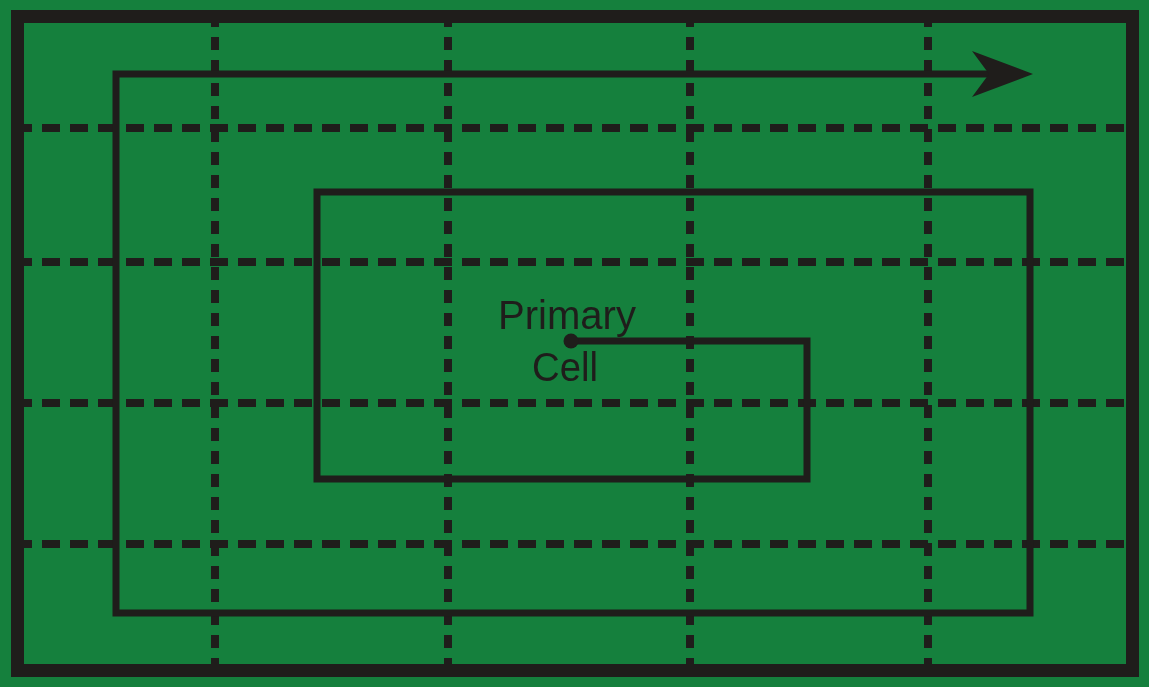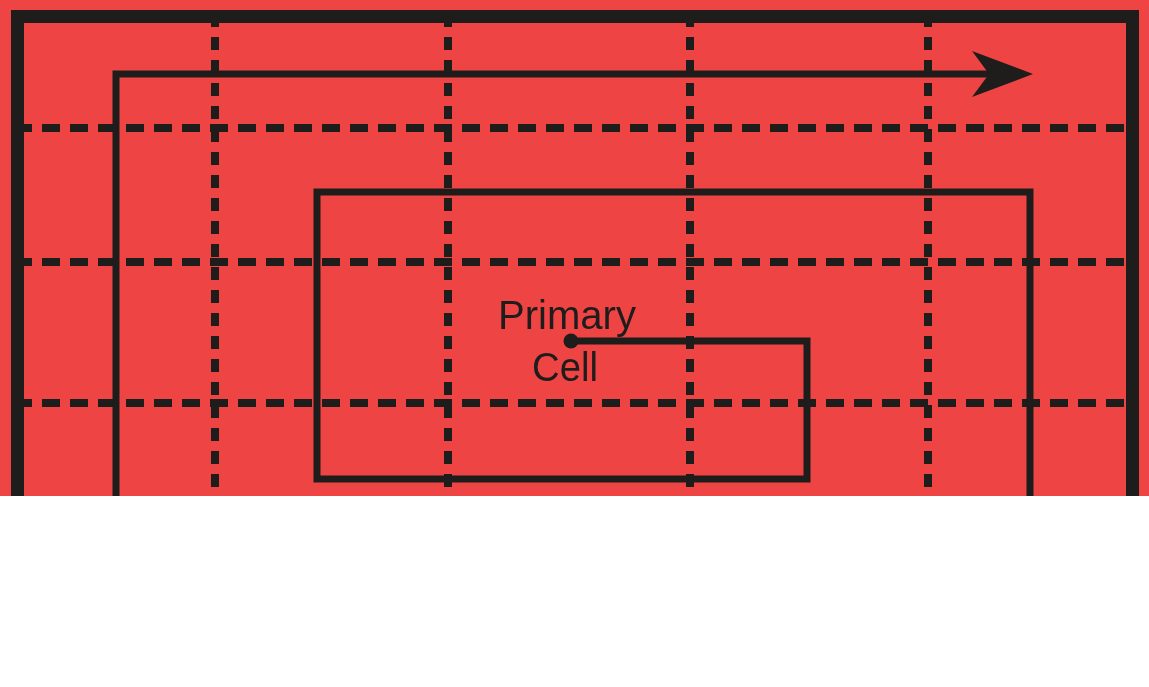--- a/index.html
+++ b/index.html
@@ -3,22 +3,22 @@
 <meta charset="utf-8">
 <style>
   html, body {
     margin: 0;
     padding: 0;
     background: #ffffff;
   }
   .stage {
     position: relative;
     width: 1149px;
-    height: 496px;
-    background: #ef4444;
+    height: 687px;
+    background: #15803d;
     overflow: hidden;
     font-family: "Liberation Sans", sans-serif;
   }
   svg text {
     font-family: "Liberation Sans", "DejaVu Sans", sans-serif;
     font-weight: 400;
   }
 </style>
 </head>
 <body>

